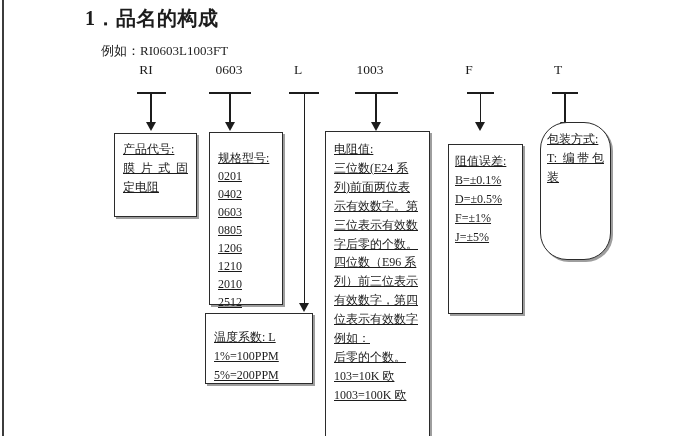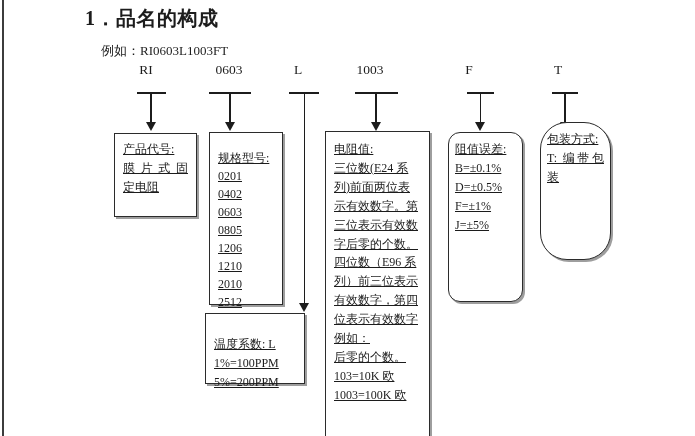--- a/index.html
+++ b/index.html
@@ -21,23 +21,23 @@
   .box{
     position:absolute;box-sizing:border-box;background:var(--background,#fff);
     border:1.4px solid var(--border,#2b2b2b);
     box-shadow:2px 2px 0 var(--shadow,#9e9e9e);
     font-size:12px;line-height:19px;padding:6px 8px;
   }
   .bl{white-space:nowrap;text-decoration:underline;}
   .jl{text-align:justify;text-align-last:justify;white-space:normal;}
   .b1{left:114px;top:133px;width:83px;height:84px;line-height:19px;}
   .b2{left:209px;top:132px;width:74px;height:173px;line-height:18px;padding-top:16px;}
-  .b3{left:205px;top:313px;width:100px;height:71px;line-height:19px;padding-top:21px;}
+  .b3{left:205px;top:313px;width:108px;height:71px;line-height:19px;padding-top:14px;}
   .b4{left:325px;top:131px;width:105px;height:376px;line-height:18.9px;padding-top:8px;}
-  .b5{left:448px;top:132px;width:75px;height:170px;line-height:19px;padding:7px 6px;border-radius:12px;}
+  .b5{left:448px;top:144px;width:75px;height:170px;line-height:19px;padding:7px 6px;}
   .b6{left:540px;top:122px;width:71px;height:138px;line-height:19px;padding:7px 6px;border-radius:27px;}
 </style>
 </head>
 <body>
 
 <div class="page">
 
   <div class="page-edge"></div>
 
   <div class="title">1．品名的构成</div>

